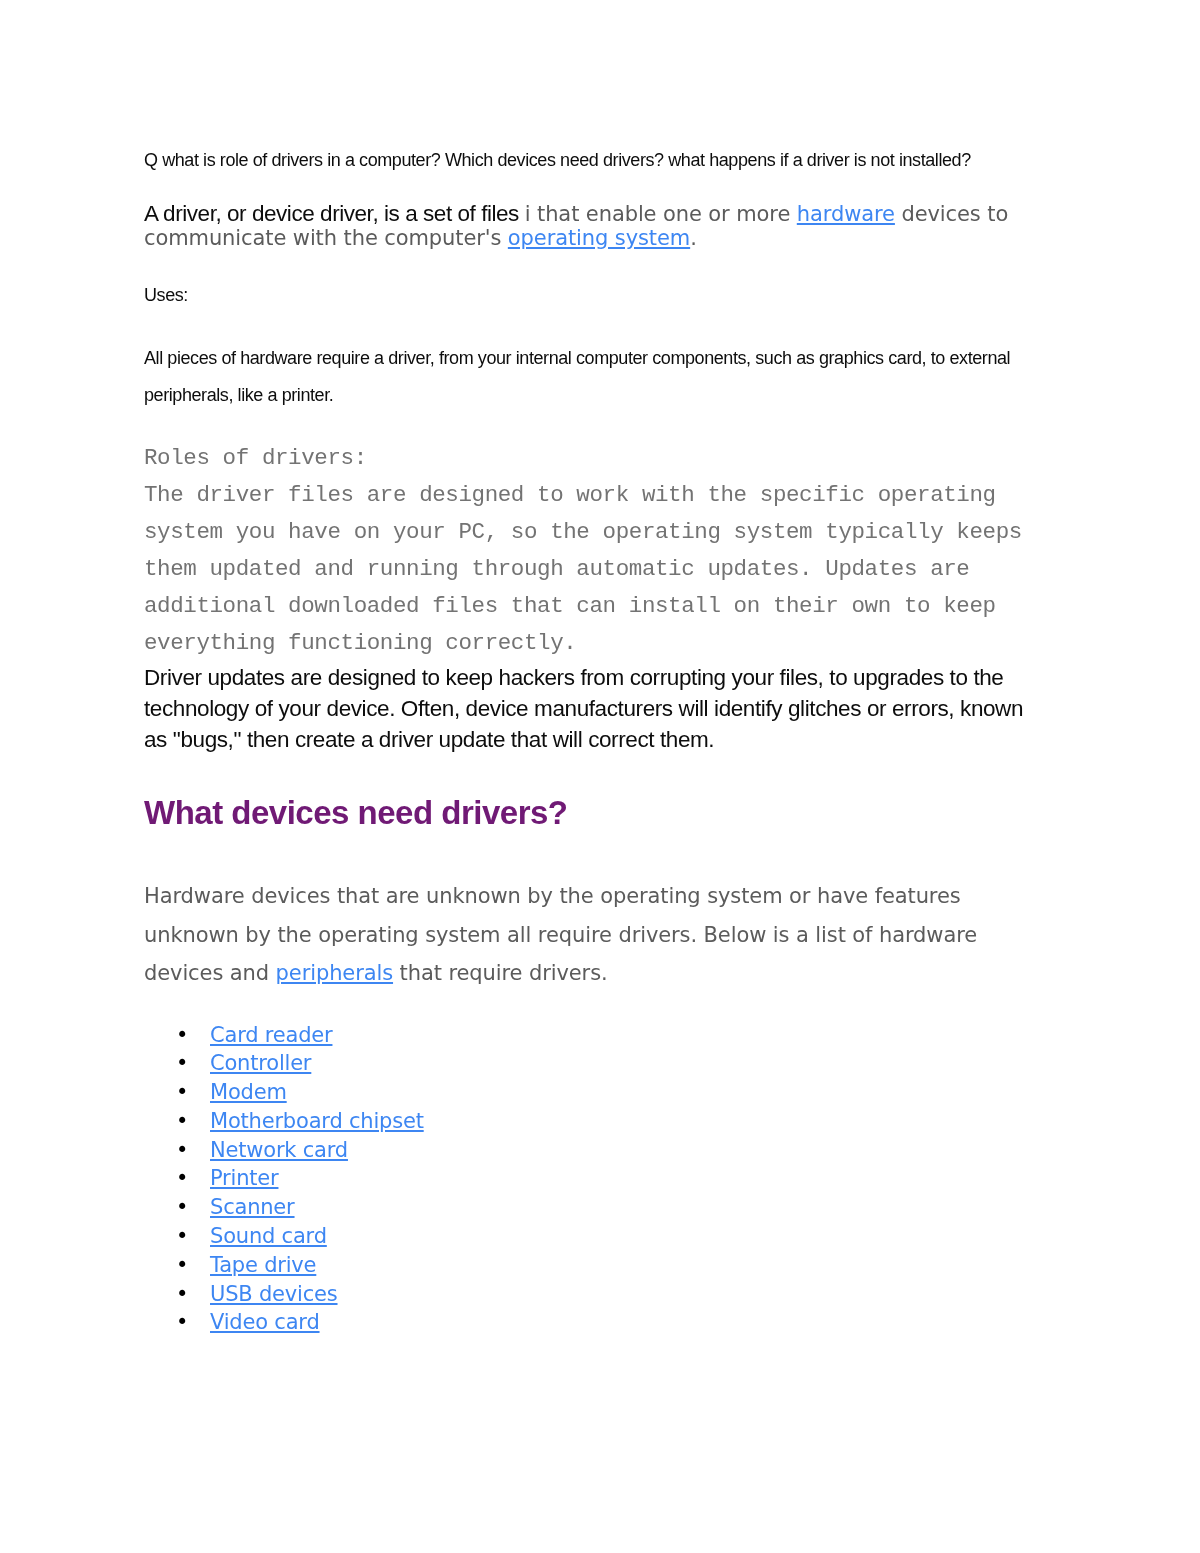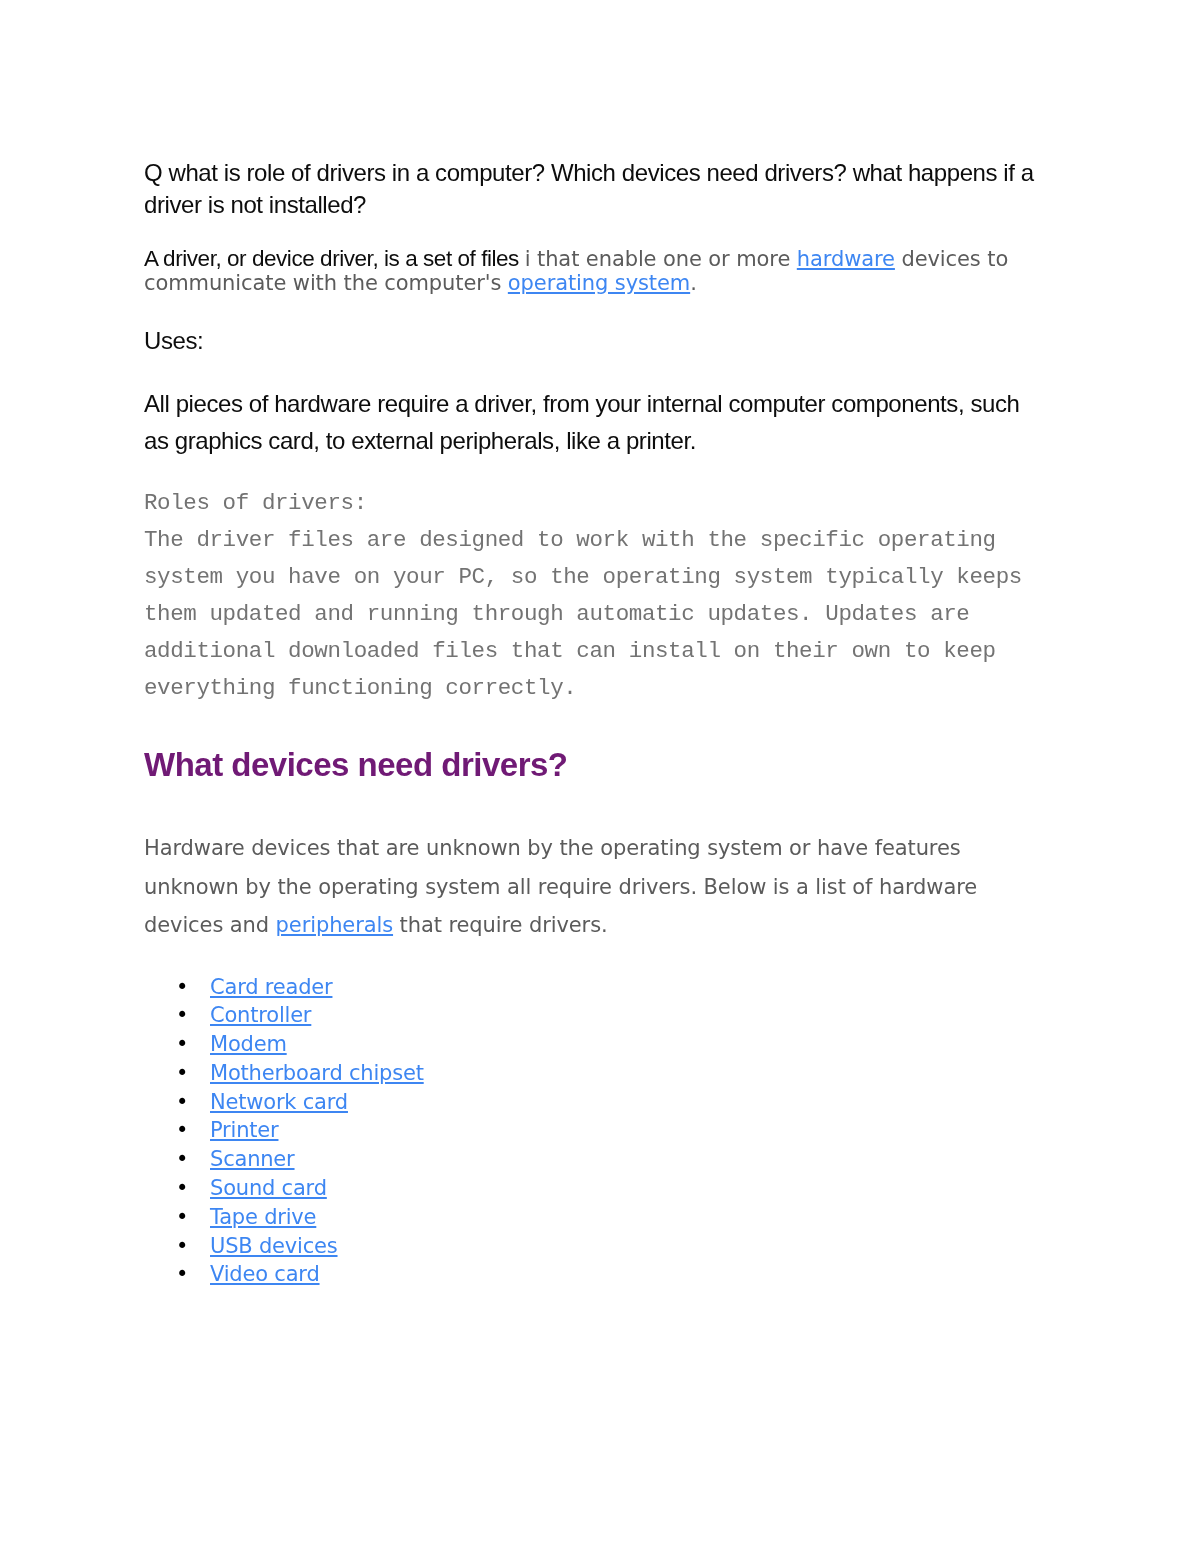--- a/index.html
+++ b/index.html
@@ -19,25 +19,25 @@
     width: 1200px;
     height: 1553px;
     background: #ffffff;
     box-sizing: border-box;
     padding: 140px 150px 0 144px;
   }
 
   
   .p-dark {
     font-family: "Liberation Sans", sans-serif;
-    font-size: 24px;
+    font-size: 18px;
     line-height: 32px;
     color: #0d0d0d;
     letter-spacing: -0.42px;
-    margin: 17px 0 26px 0;
+    margin: 4px 0 26px 0;
     max-width: 900px;
   }
 
   
   .p-dark.loose {
     line-height: 37px;
   }
 
   
   .p-grey {
@@ -152,20 +152,21 @@
   <p class="mixed">
     <span class="run-dark">A driver, or device driver, is a set of files </span><span class="run-grey">i that enable one or more </span><a class="lnk lnk-grey-ctx">hardware</a><span class="run-grey"> devices to communicate with the computer's </span><a class="lnk lnk-grey-ctx">operating system</a><span class="run-grey">.</span>
   </p>
 
   <p class="p-dark loose">Uses:</p>
 
   <p class="p-dark loose">All pieces of hardware require a driver, from your internal computer components, such as graphics card, to external peripherals, like a printer.</p>
 
   <p class="p-roles-body">Roles of drivers:</p>
   <p class="p-roles-body">The driver files are designed to work with the specific operating system you have on your PC, so the operating system typically keeps them updated and running through automatic updates. Updates are additional downloaded files that can install on their own to keep everything functioning correctly.</p>
+  <p class="p-tight">Driver updates are  designed to keep hackers from corrupting your files, to upgrades to the technology of your device. Often, device manufacturers will identify glitches or errors, known as "bugs," then create a driver update that will correct them.</p>
 
   <h1 class="h-main">What devices need drivers?</h1>
 
   <p class="p-grey">
     <span>Hardware devices that are unknown by the operating system or have features unknown by the operating system all require drivers. Below is a list of hardware devices and </span><a class="lnk">peripherals</a><span> that require drivers.</span>
   </p>
 
   <ul class="dev-list">
     <li>
       <span class="bullet">•</span>

